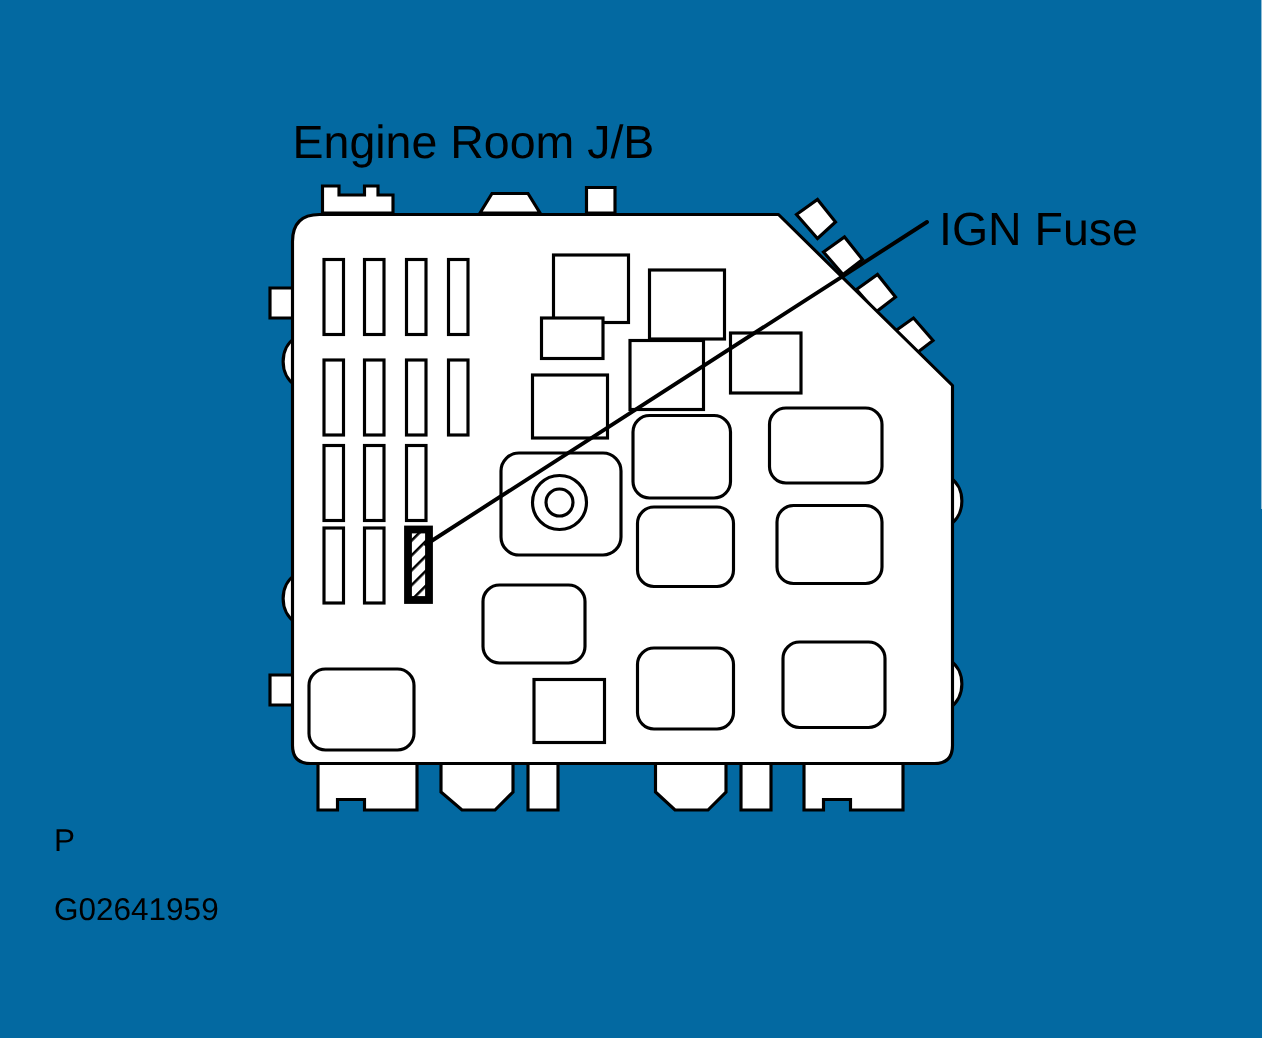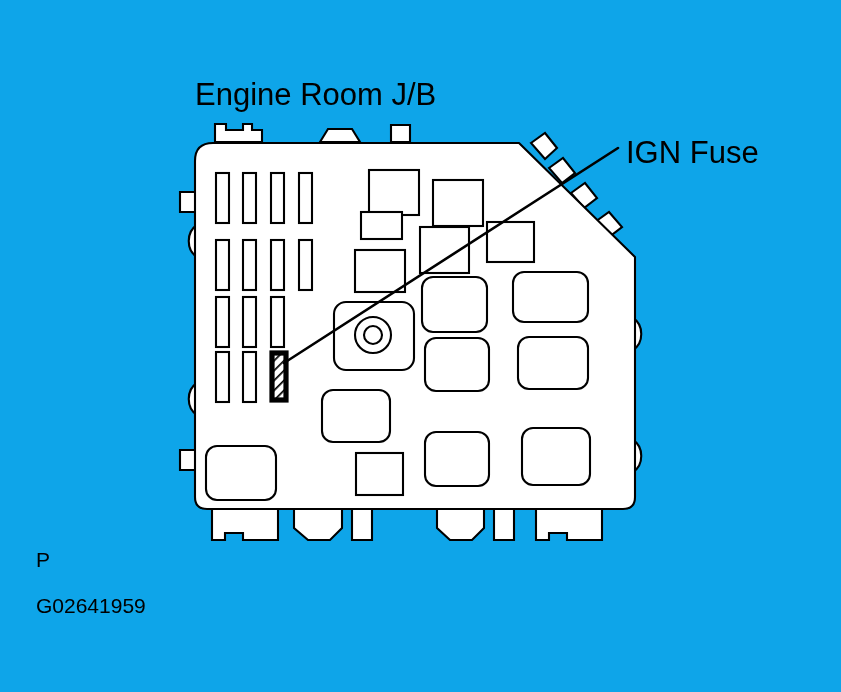--- a/index.html
+++ b/index.html
@@ -5,21 +5,21 @@
 <style>
   html, body {
     margin: 0;
     padding: 0;
     background: #ffffff;
   }
   #page {
     position: relative;
     width: 841px;
     height: 692px;
-    background: #0ea5e9;
+    background: #0369a1;
     overflow: hidden;
     font-family: "Liberation Sans", sans-serif;
   }
   #diagram-svg {
     position: absolute;
     left: 0;
     top: 0;
     width: 841px;
     height: 692px;
     display: block;

